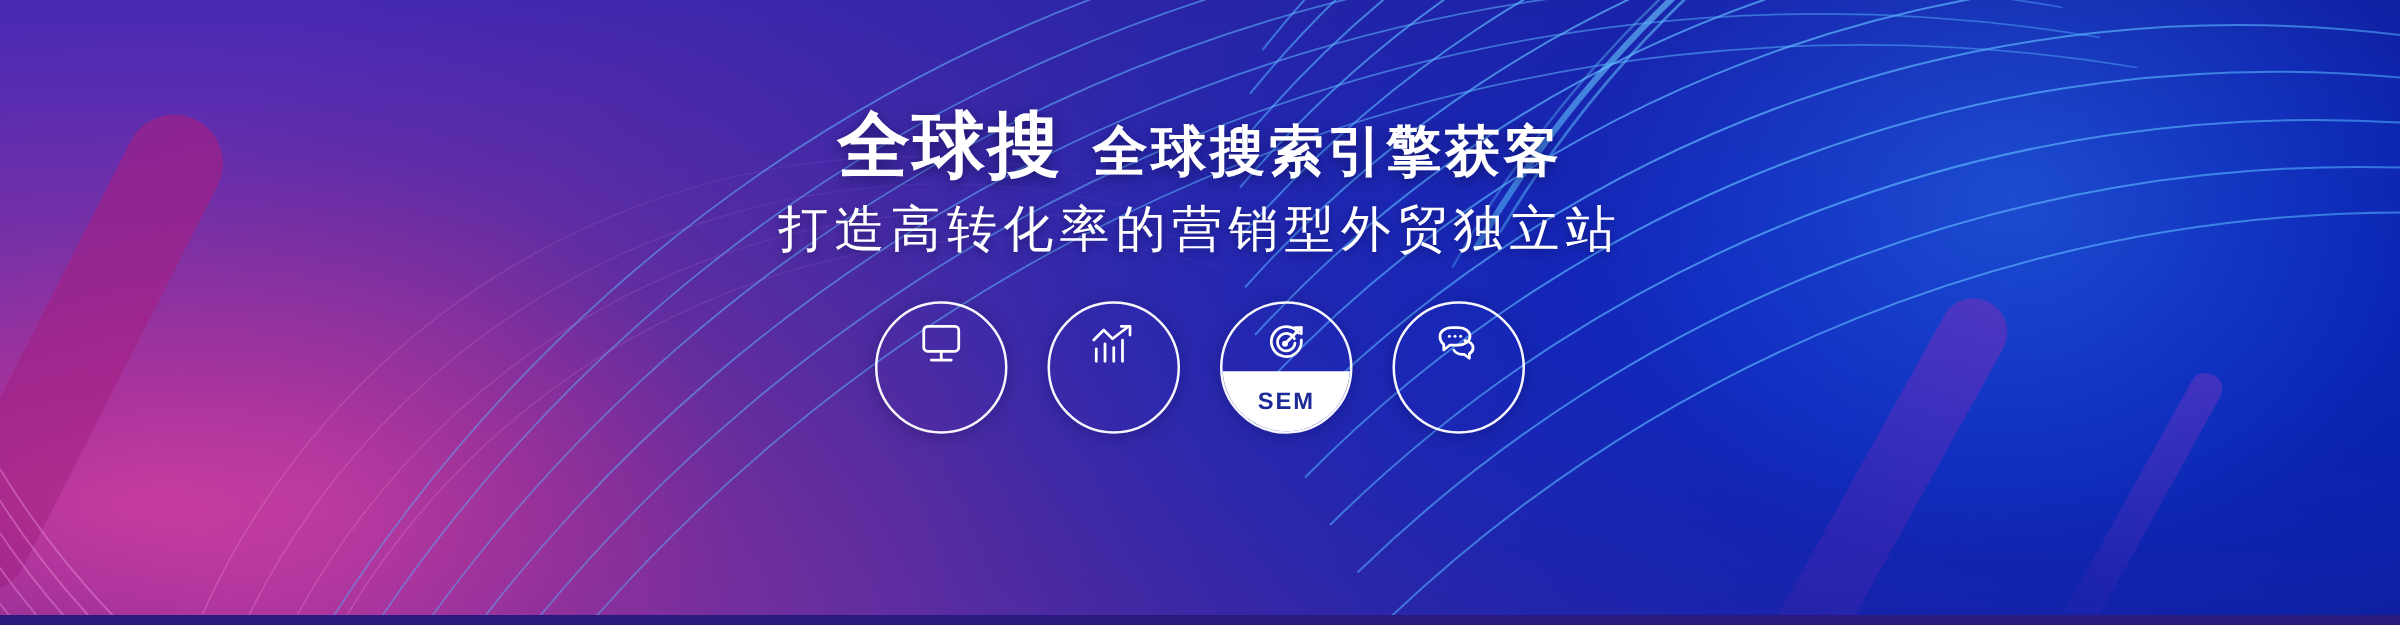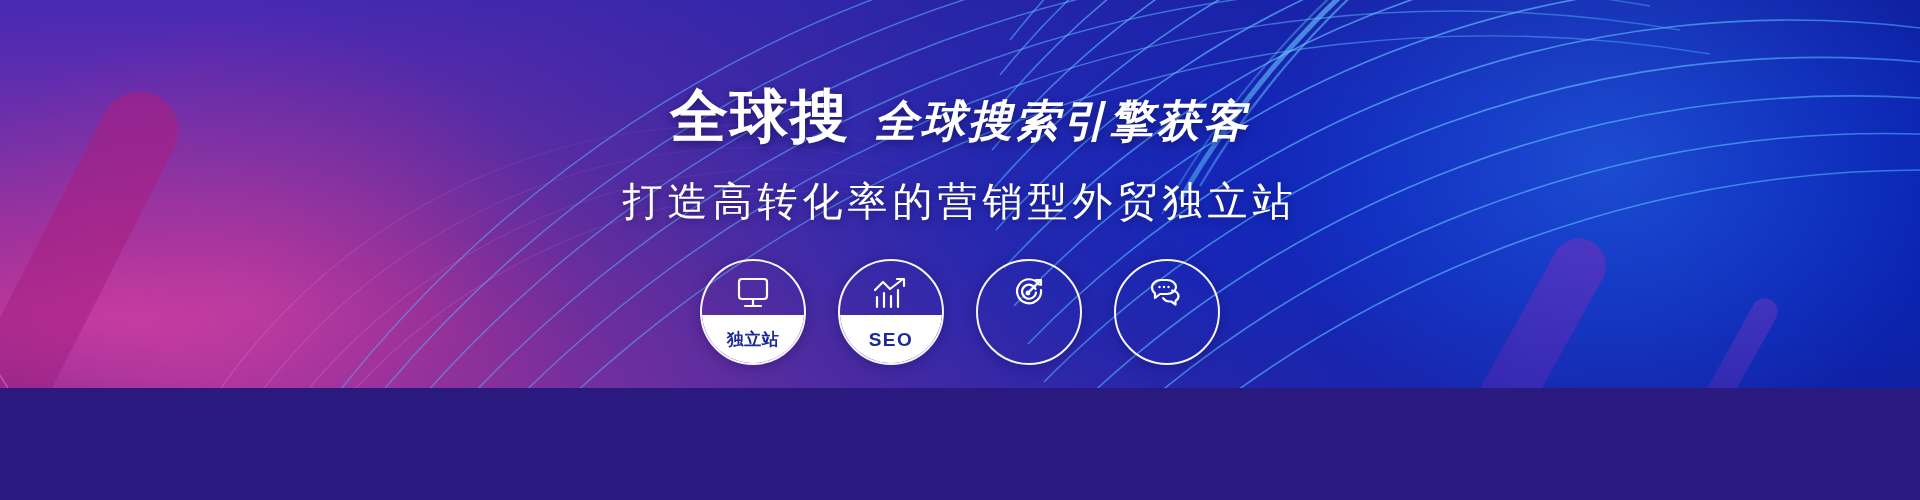--- a/index.html
+++ b/index.html
@@ -2,21 +2,21 @@
 <html><head>
 <meta charset="utf-8">
 <style>
   html,body{margin:0;padding:0;}
   body{
     width:1920px;height:500px;overflow:hidden;
     font-family:"Liberation Sans","DejaVu Sans",sans-serif;
     background:#2a1a80;
   }
   .banner{
-    position:relative;width:1920px;height:388px;overflow:hidden;
+    position:relative;width:1920px;height:492px;overflow:hidden;
   }
 
   
   .bg-base{
     position:absolute;inset:0;
     background:
       radial-gradient(120% 150% at 6% 82%, #c03a9e 0%, #a0329c 13%, #7a31a6 28%, #5a2cb0 44%, #3a27b4 62%, #2320a8 80%, #1a1c96 100%);
   }
   .bg-blue{
     position:absolute;inset:0;
@@ -72,24 +72,23 @@
     white-space:nowrap;
   }
   .title-brand{
     font-size:58px;font-weight:bold;color:#ffffff;letter-spacing:2px;
     text-shadow:0 3px 10px rgba(10,8,60,0.55);
   }
   .title-rest{
     font-size:44px;font-weight:bold;color:#ffffff;letter-spacing:3px;
     margin-left:24px;
     text-shadow:0 3px 9px rgba(10,8,60,0.5);
-    font-style:italic;
   }
   .subtitle{
-    margin-top:18px;font-size:40px;color:#ffffff;letter-spacing:5px;
+    font-size:40px;color:#ffffff;letter-spacing:5px;
     font-weight:400;white-space:nowrap;
     text-shadow:0 2px 8px rgba(10,8,60,0.45);
   }
 
   .badges{
     margin-top:30px;display:flex;align-items:center;justify-content:center;gap:32px;
   }
   .badge{
     position:relative;width:102px;height:102px;border-radius:50%;
     border:2px solid rgba(255,255,255,0.96);
@@ -209,51 +208,48 @@
     <div class="badges">
 
       <div class="badge">
         <div class="badge-icon">
           <svg width="36" height="34" viewBox="0 0 36 34" fill="none" stroke="#ffffff" stroke-width="2.2" stroke-linecap="round" stroke-linejoin="round">
             <rect x="4" y="3" width="28" height="20" rx="3"></rect>
             <line x1="18" y1="23" x2="18" y2="29"></line>
             <line x1="10" y1="30" x2="26" y2="30"></line>
           </svg>
         </div>
-        <div class="badge-fill">
-          <span class="badge-label cjk">独立站</span>
-        </div>
       </div>
 
       <div class="badge">
         <div class="badge-icon">
           <svg width="38" height="34" viewBox="0 0 38 34" fill="none" stroke="#ffffff" stroke-width="2.2" stroke-linecap="round" stroke-linejoin="round">
             <polyline points="3,14 11,6 18,13 31,3"></polyline>
             <polyline points="25,3 32,3 32,10"></polyline>
             <line x1="5" y1="31" x2="5" y2="21"></line>
             <line x1="12" y1="31" x2="12" y2="17"></line>
             <line x1="19" y1="31" x2="19" y2="20"></line>
             <line x1="26" y1="31" x2="26" y2="14"></line>
           </svg>
         </div>
-        <div class="badge-fill">
-          <span class="badge-label">SEO</span>
-        </div>
       </div>
 
       <div class="badge">
         <div class="badge-icon">
           <svg width="36" height="34" viewBox="0 0 36 34" fill="none" stroke="#ffffff" stroke-width="2.2" stroke-linecap="round" stroke-linejoin="round">
             <path d="M28 8.5 A 12 12 0 1 0 30 14"></path>
             <path d="M24.5 13 A 7 7 0 1 0 25 16.5"></path>
             <circle cx="17" cy="17" r="2.4" fill="#ffffff" stroke="none"></circle>
             <line x1="17" y1="17" x2="30" y2="4"></line>
             <polyline points="25,4 30,4 30,9"></polyline>
           </svg>
         </div>
+        <div class="badge-fill">
+          <span class="badge-label">SEM</span>
+        </div>
       </div>
 
       <div class="badge">
         <div class="badge-icon">
           <svg width="38" height="34" viewBox="0 0 38 34" fill="none" stroke="#ffffff" stroke-width="2.2" stroke-linecap="round" stroke-linejoin="round">
             <path d="M4 11 a9 7 0 0 1 9-7 h6 a9 7 0 0 1 9 7 a9 7 0 0 1 -9 7 h-7 l-5 4 v-4.6 A7.6 7.6 0 0 1 4 11 z"></path>
             <circle cx="11.5" cy="11" r="1.2" fill="#ffffff" stroke="none"></circle>
             <circle cx="16" cy="11" r="1.2" fill="#ffffff" stroke="none"></circle>
             <circle cx="20.5" cy="11" r="1.2" fill="#ffffff" stroke="none"></circle>
             <path d="M24 14.5 a7.5 6 0 0 1 6.5 5.8 a7.5 6 0 0 1 -3 4.7 v3.6 l-4.2 -3.1 h-1.8 a7.8 6.2 0 0 1 -6.4 -3.4"></path>

